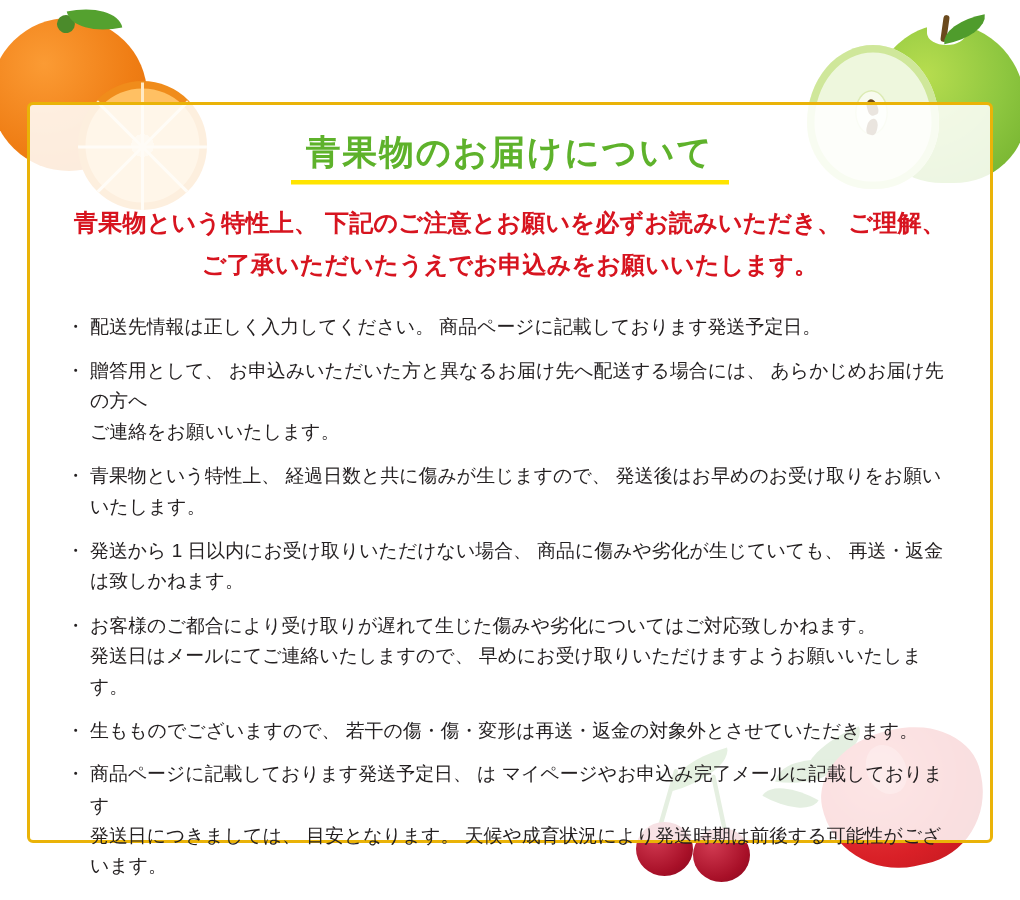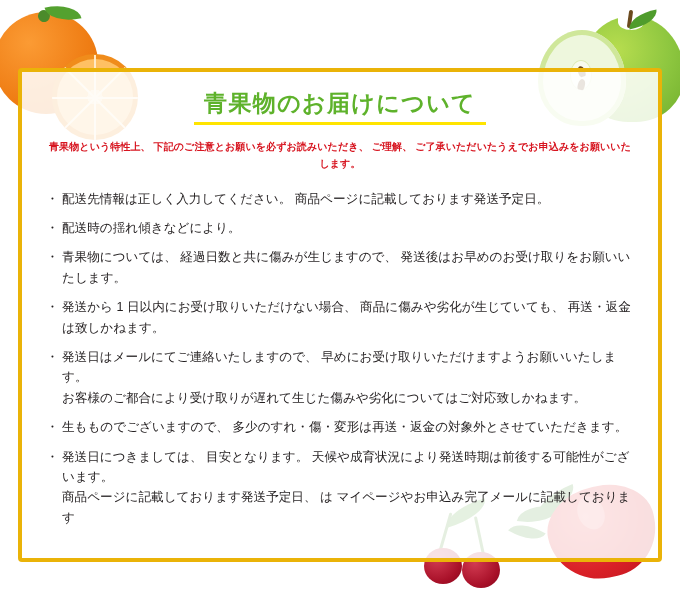--- a/index.html
+++ b/index.html
@@ -138,21 +138,21 @@
     background: #4c9c2c; border-radius: 100% 0 100% 0; transform: rotate(-16deg);
   }
 
   
   .card {
     position: absolute;
     left: 18px;
     top: 68px;
     width: 644px;
     height: 494px;
-    border: 4px solid #eab308;
+    border: 2px solid #eab308;
     border-radius: 4px;
     background: rgba(255,255,255,0.86);
     box-sizing: border-box;
     z-index: 5;
   }
 
   .title {
     margin: 18px 0 0 0;
     text-align: center;
     color: #5eb22b;
@@ -165,21 +165,21 @@
     width: 292px;
     height: 3px;
     background: #ffe400;
     margin: 4px auto 0 auto;
   }
 
   .lead {
     margin: 13px 26px 0 26px;
     text-align: center;
     color: #d7141f;
-    font-size: 10px;
+    font-size: 16px;
     font-weight: bold;
     line-height: 1.75;
     letter-spacing: .01em;
   }
 
   .notes {
     margin: 16px 22px 0 24px;
     padding: 0;
     list-style: none;
   }
@@ -260,41 +260,42 @@
       <span class="ln">ご理解、 ご了承いただいたうえでお申込みをお願いいたします。</span>
     </div>
 
     <ul class="notes">
       <li>
         <span class="bullet">・</span>
         <span class="ln">配送先情報は正しく入力してください。 商品ページに記載しております発送予定日。</span>
       </li>
       <li>
         <span class="bullet">・</span>
-        <span class="ln">配送時の揺れ傾きなどにより。</span>
-      </li>
-      <li>
-        <span class="bullet">・</span>
-        <span class="ln">青果物については、 経過日数と共に傷みが生じますので、 発送後はお早めのお受け取りをお願いいたします。</span>
+        <span class="ln">贈答用として、 お申込みいただいた方と異なるお届け先へ配送する場合には、 あらかじめお届け先の方へ</span>
+        <span class="ln">ご連絡をお願いいたします。</span>
+      </li>
+      <li>
+        <span class="bullet">・</span>
+        <span class="ln">青果物という特性上、 経過日数と共に傷みが生じますので、 発送後はお早めのお受け取りをお願いいたします。</span>
       </li>
       <li>
         <span class="bullet">・</span>
         <span class="ln">発送から 1 日以内にお受け取りいただけない場合、 商品に傷みや劣化が生じていても、 再送・返金は致しかねます。</span>
       </li>
       <li>
         <span class="bullet">・</span>
+        <span class="ln">お客様のご都合により受け取りが遅れて生じた傷みや劣化についてはご対応致しかねます。</span>
         <span class="ln">発送日はメールにてご連絡いたしますので、 早めにお受け取りいただけますようお願いいたします。</span>
-        <span class="ln">お客様のご都合により受け取りが遅れて生じた傷みや劣化についてはご対応致しかねます。</span>
-      </li>
-      <li>
-        <span class="bullet">・</span>
-        <span class="ln">生もものでございますので、 多少のすれ・傷・変形は再送・返金の対象外とさせていただきます。</span>
-      </li>
-      <li>
-        <span class="bullet">・</span>
+      </li>
+      <li>
+        <span class="bullet">・</span>
+        <span class="ln">生もものでございますので、 若干の傷・傷・変形は再送・返金の対象外とさせていただきます。</span>
+      </li>
+      <li>
+        <span class="bullet">・</span>
+        <span class="ln">商品ページに記載しております発送予定日、 は マイページやお申込み完了メールに記載しております</span>
         <span class="ln">発送日につきましては、 目安となります。 天候や成育状況により発送時期は前後する可能性がございます。</span>
-        <span class="ln">商品ページに記載しております発送予定日、 は マイページやお申込み完了メールに記載しております</span>
       </li>
 
     </ul>
 
   </div>
 </div>
 
 </body></html>

